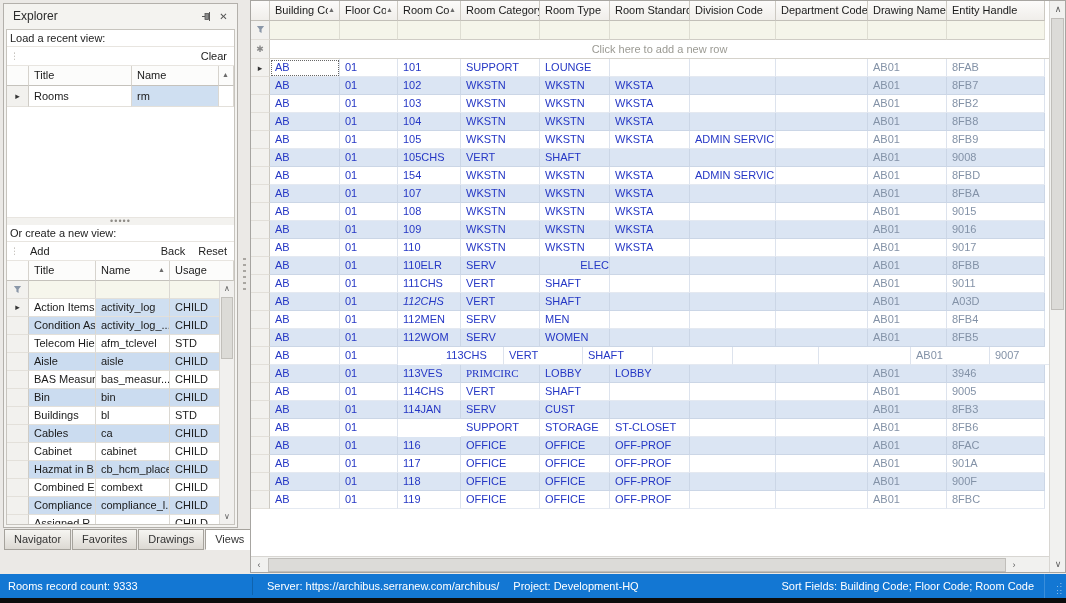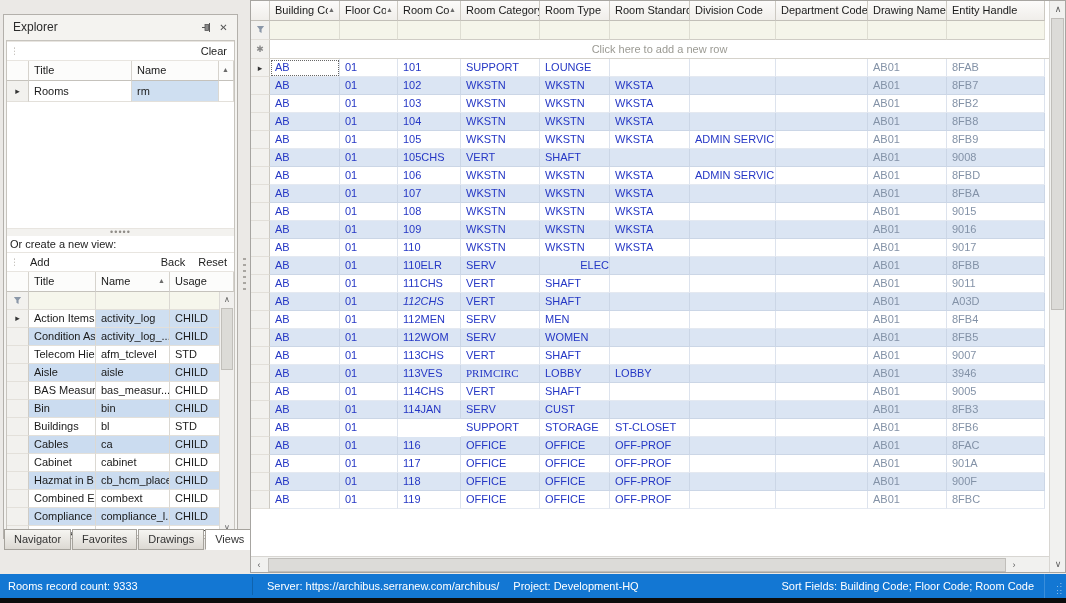--- a/index.html
+++ b/index.html
@@ -6,21 +6,21 @@
   html,body { width:1066px; height:603px; }
   body {
     position:relative; overflow:hidden;
     background:#ebe9e6;
     font-family:"Liberation Sans", sans-serif;
     font-size:11px; color:#1a1a1a;
     cursor:default;
   }
 
   
-  .explorer { position:absolute; left:3px; top:14px; width:235px; height:525px;
+  .explorer { position:absolute; left:3px; top:3px; width:235px; height:525px;
     background:#f4f3f0; border:1px solid #b3b0ab; }
   .exp-header { height:24px; display:flex; align-items:center; padding:0 5px 0 9px; }
   .exp-title { flex:1; font-size:12px; color:#2b2b2b; }
   .icon-btn { width:17px; height:15px; display:flex; align-items:center; justify-content:center;
     color:#555; font-size:10px; }
   .exp-body { position:absolute; top:25px; left:2px; right:2px; bottom:2px;
     background:#fff; border:1px solid #c7c4be; display:flex; flex-direction:column; }
   .sec-label { height:16px; line-height:16px; padding-left:3px; color:#222; }
   .toolbar { height:20px; display:flex; align-items:center; padding:0 5px 0 3px; gap:9px;
     border-top:1px solid #e8e5e0; border-bottom:1px solid #e8e5e0; }
@@ -133,20 +133,21 @@
     <span class="icon-btn">
       <svg width="11" height="11" viewBox="0 0 11 11">
           <path d="M1 5.5h3" stroke="#555" stroke-width="1"></path>
           <rect x="4" y="2.5" width="3.5" height="6" fill="#8a8a8a" stroke="#555" stroke-width="0.8"></rect>
           <path d="M8.5 1v9" stroke="#555" stroke-width="1"></path>
         </svg>
     </span>
     <span class="icon-btn">✕</span>
   </div>
   <div class="exp-body">
+    <div class="sec-label">Load a recent view:</div>
     <div class="toolbar">
       <span class="grip">⋮</span>
       <span class="spacer"></span>
       <span class="tb-btn">Clear</span>
     </div>
     <div class="mg-header">
       <div class="mg-hcell" style="width:22px"></div>
       <div class="mg-hcell" style="width:103px">
           <span class="hl">Title</span>
         </div>
@@ -433,21 +434,21 @@
           <div class="g-cell" style="width: 80px; min-width: 80px;"></div>
           <div class="g-cell" style="width: 86px; min-width: 86px;"></div>
           <div class="g-cell" style="width: 92px; min-width: 92px;"></div>
           <div class="g-cell muted" style="width: 79px; min-width: 79px;">AB01</div>
           <div class="g-cell muted" style="width: 98px; min-width: 98px;">9008</div>
         </div>
         <div class="g-row">
           <div class="g-ind"></div>
           <div class="g-cell" style="width: 70px; min-width: 70px;">AB</div>
           <div class="g-cell" style="width: 58px; min-width: 58px;">01</div>
-          <div class="g-cell" style="width: 63px; min-width: 63px;">106</div>
+          <div class="g-cell" style="width: 63px; min-width: 63px;">154</div>
           <div class="g-cell" style="width: 79px; min-width: 79px;">WKSTN</div>
           <div class="g-cell" style="width: 70px; min-width: 70px;">WKSTN</div>
           <div class="g-cell" style="width: 80px; min-width: 80px;">WKSTA</div>
           <div class="g-cell" style="width: 86px; min-width: 86px;">ADMIN SERVICES</div>
           <div class="g-cell" style="width: 92px; min-width: 92px;"></div>
           <div class="g-cell muted" style="width: 79px; min-width: 79px;">AB01</div>
           <div class="g-cell muted" style="width: 98px; min-width: 98px;">8FBD</div>
         </div>
         <div class="g-row alt">
           <div class="g-ind"></div>
@@ -563,21 +564,21 @@
           <div class="g-cell" style="width: 80px; min-width: 80px;"></div>
           <div class="g-cell" style="width: 86px; min-width: 86px;"></div>
           <div class="g-cell" style="width: 92px; min-width: 92px;"></div>
           <div class="g-cell muted" style="width: 79px; min-width: 79px;">AB01</div>
           <div class="g-cell muted" style="width: 98px; min-width: 98px;">8FB5</div>
         </div>
         <div class="g-row">
           <div class="g-ind"></div>
           <div class="g-cell" style="width: 70px; min-width: 70px;">AB</div>
           <div class="g-cell" style="width: 58px; min-width: 58px;">01</div>
-          <div class="g-cell" style="width: 63px; min-width: 63px;">113CHS</div>
+          <div class="g-cell" style="width: 63px; min-width: 63px; margin-left: 43px;">113CHS</div>
           <div class="g-cell" style="width: 79px; min-width: 79px;">VERT</div>
           <div class="g-cell" style="width: 70px; min-width: 70px;">SHAFT</div>
           <div class="g-cell" style="width: 80px; min-width: 80px;"></div>
           <div class="g-cell" style="width: 86px; min-width: 86px;"></div>
           <div class="g-cell" style="width: 92px; min-width: 92px;"></div>
           <div class="g-cell muted" style="width: 79px; min-width: 79px;">AB01</div>
           <div class="g-cell muted" style="width: 98px; min-width: 98px;">9007</div>
         </div>
         <div class="g-row alt">
           <div class="g-ind"></div>

